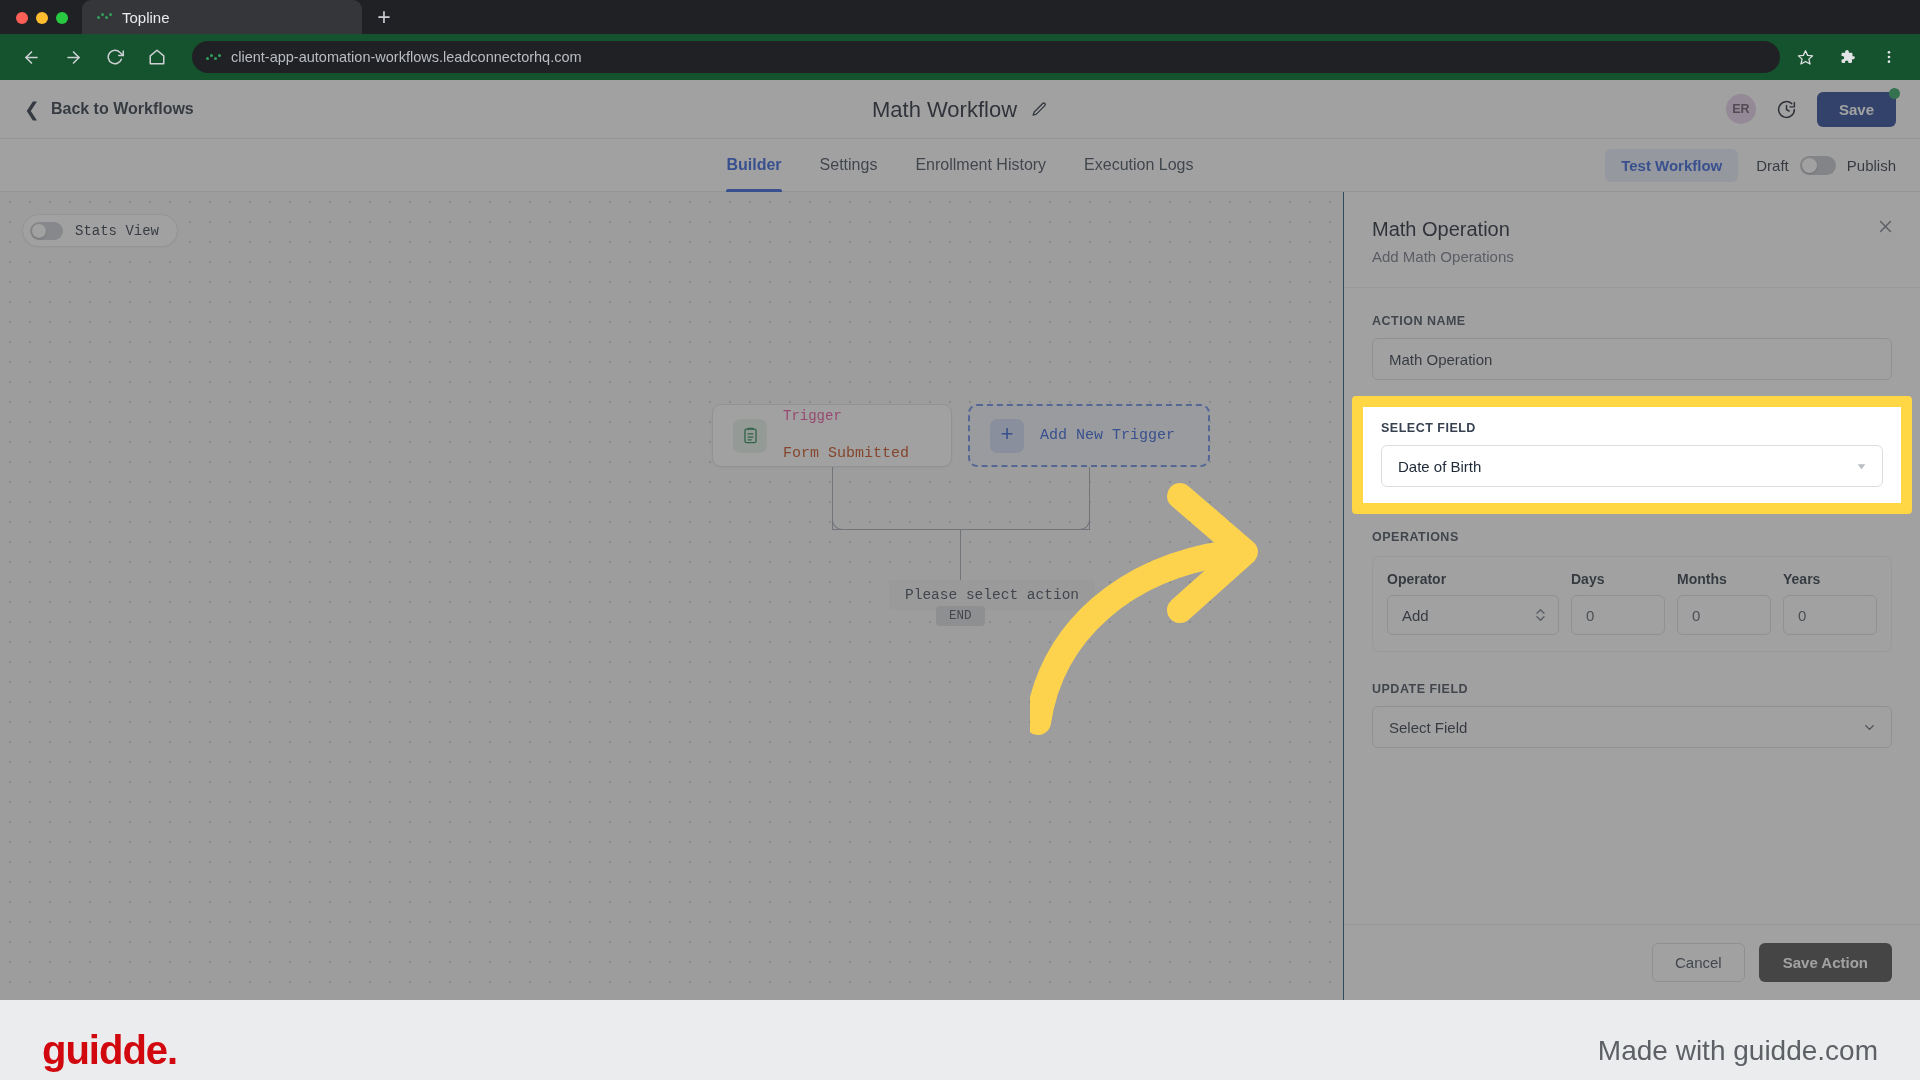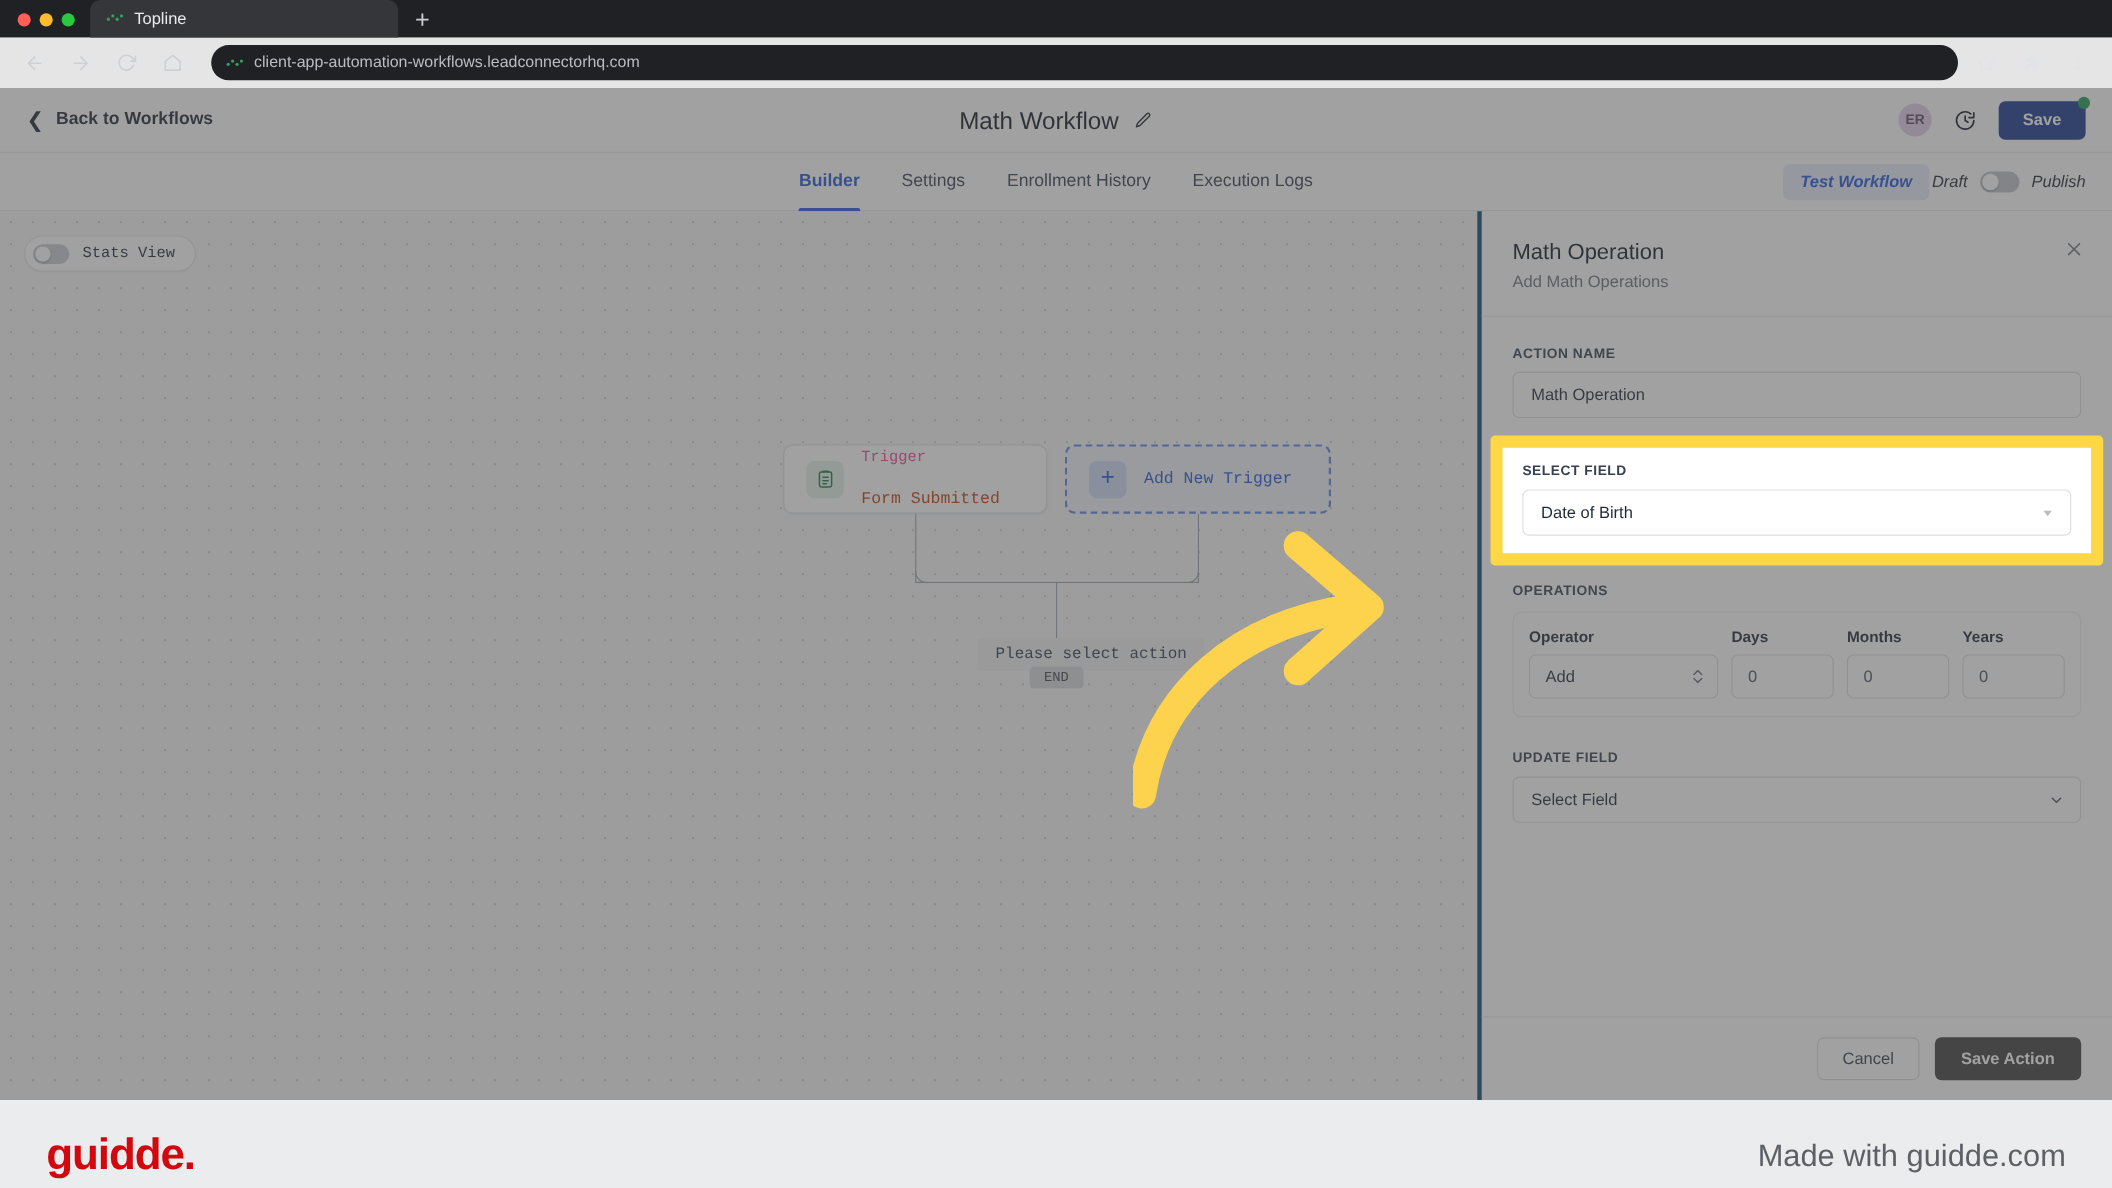--- a/index.html
+++ b/index.html
@@ -29,21 +29,21 @@
     position: absolute; width: 3px; height: 3px; border-radius: 50%; background: #31a05e;
   }
   .tab-favicon i:nth-child(1) { left: 1px; top: 7px; }
   .tab-favicon i:nth-child(2) { left: 5px; top: 4px; }
   .tab-favicon i:nth-child(3) { left: 9px; top: 7px; }
   .tab-favicon i:nth-child(4) { left: 13px; top: 4px; }
   .newtab {
     width: 44px; height: 34px; display: flex; align-items: center; justify-content: center;
     color: #c9ccd1; font-size: 23px; font-weight: 300;
   }
-  .toolbar { height: 46px; background: #e5e5e5; display: flex; align-items: center; padding: 0 14px; gap: 8px; }
+  .toolbar { height: 46px; background: #14532d; display: flex; align-items: center; padding: 0 14px; gap: 8px; }
   .nav-btn {
     width: 34px; height: 34px; border-radius: 50%; display: flex; align-items: center; justify-content: center;
     color: #cdd1d6;
   }
   .omnibox {
     flex: 1; height: 32px; background: #202124; border-radius: 16px; margin-left: 10px;
     display: flex; align-items: center; gap: 10px; padding: 0 14px; color: #b9bdc2; font-size: 14.5px;
   }
   .omni-fav { width: 15px; height: 15px; position: relative; flex: 0 0 15px; }
   .omni-fav i { position: absolute; width: 3px; height: 3px; border-radius: 50%; background: #31a05e; }
@@ -88,21 +88,21 @@
     padding: 0 24px; position: relative; background: #fff;
   }
   .tabs-center {
     position: absolute; left: 0; right: 0; display: flex; justify-content: center; gap: 38px; height: 53px; align-items: center;
   }
   .app-tab { font-size: 16px; color: #374151; height: 53px; display: flex; align-items: center; position: relative; }
   .app-tab.active { color: #2557d6; font-weight: 600; }
   .app-tab.active::after {
     content: ''; position: absolute; left: 0; right: 0; bottom: 0; height: 3px; background: #2557d6; border-radius: 2px 2px 0 0;
   }
-  .tabs-right { margin-left: auto; display: flex; align-items: center; gap: 2px; z-index: 2; font-style: italic; }
+  .tabs-right { margin-left: auto; display: flex; align-items: center; gap: 18px; z-index: 2; }
   .test-wf-btn {
     background: #e8edfb; color: #2557d6; font-size: 15px; font-weight: 600;
     padding: 8px 16px; border-radius: 6px;
   }
   .pub-group { display: flex; align-items: center; gap: 11px; font-size: 15px; color: #1f2937; }
   .toggle {
     width: 36px; height: 19px; border-radius: 10px; background: #bfc3c9; position: relative;
   }
   .toggle .knob {
     position: absolute; left: 2px; top: 2px; width: 15px; height: 15px; border-radius: 50%;
@@ -165,21 +165,21 @@
     position: absolute; left: 889px; top: 388px; background: #f0f1f3; color: #374151;
     font-size: 14.5px; padding: 7px 16px; border-radius: 3px;
   }
   .end-pill {
     position: absolute; left: 936px; top: 414px; background: #d7d9dd; color: #3d4450;
     font-size: 12.5px; padding: 3px 13px; border-radius: 4px;
   }
 
   
   .panel {
-    width: 577px; background: #fff; border-left: 4px solid #0c4a6e; position: relative;
+    width: 577px; background: #fff; border-left: 1px solid #0c4a6e; position: relative;
     display: flex; flex-direction: column;
   }
   .panel-head { padding: 26px 28px 22px 28px; border-bottom: 1px solid #eceef0; position: relative; }
   .panel-title { font-size: 20px; color: #111827; font-weight: 500; }
   .panel-sub { font-size: 15px; color: #6b7280; margin-top: 7px; }
   .panel-close { position: absolute; right: 26px; top: 26px; color: #6b7280; }
   .panel-body { padding: 26px 28px 0 28px; flex: 1; }
 
   .fld-label {
     font-size: 12.5px; font-weight: 700; color: #374151; letter-spacing: .04em; text-transform: uppercase;

